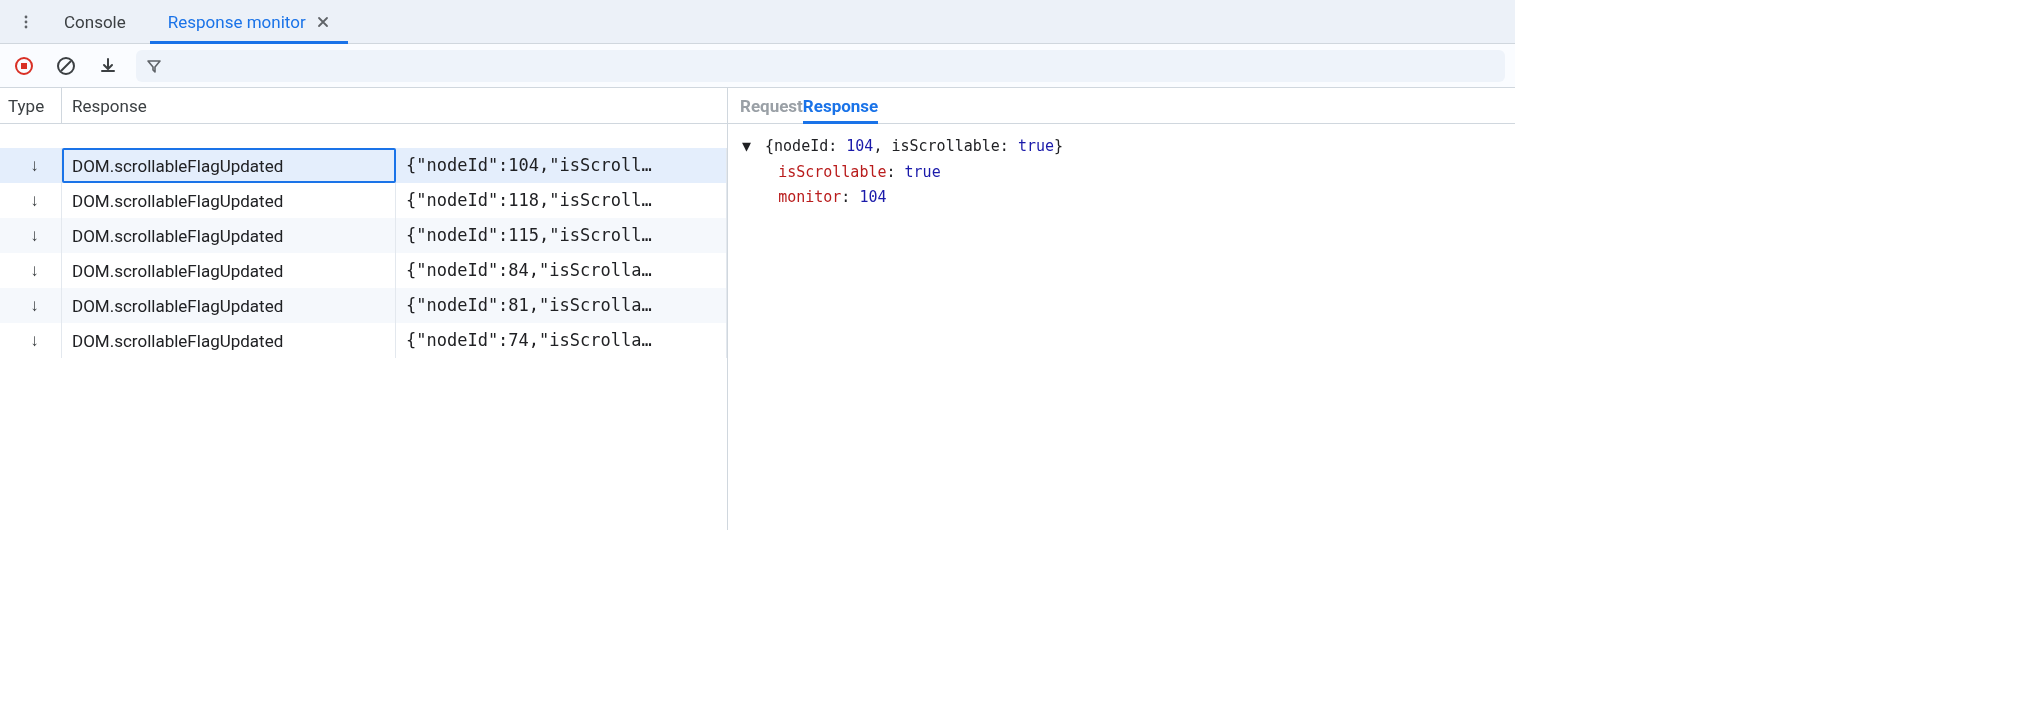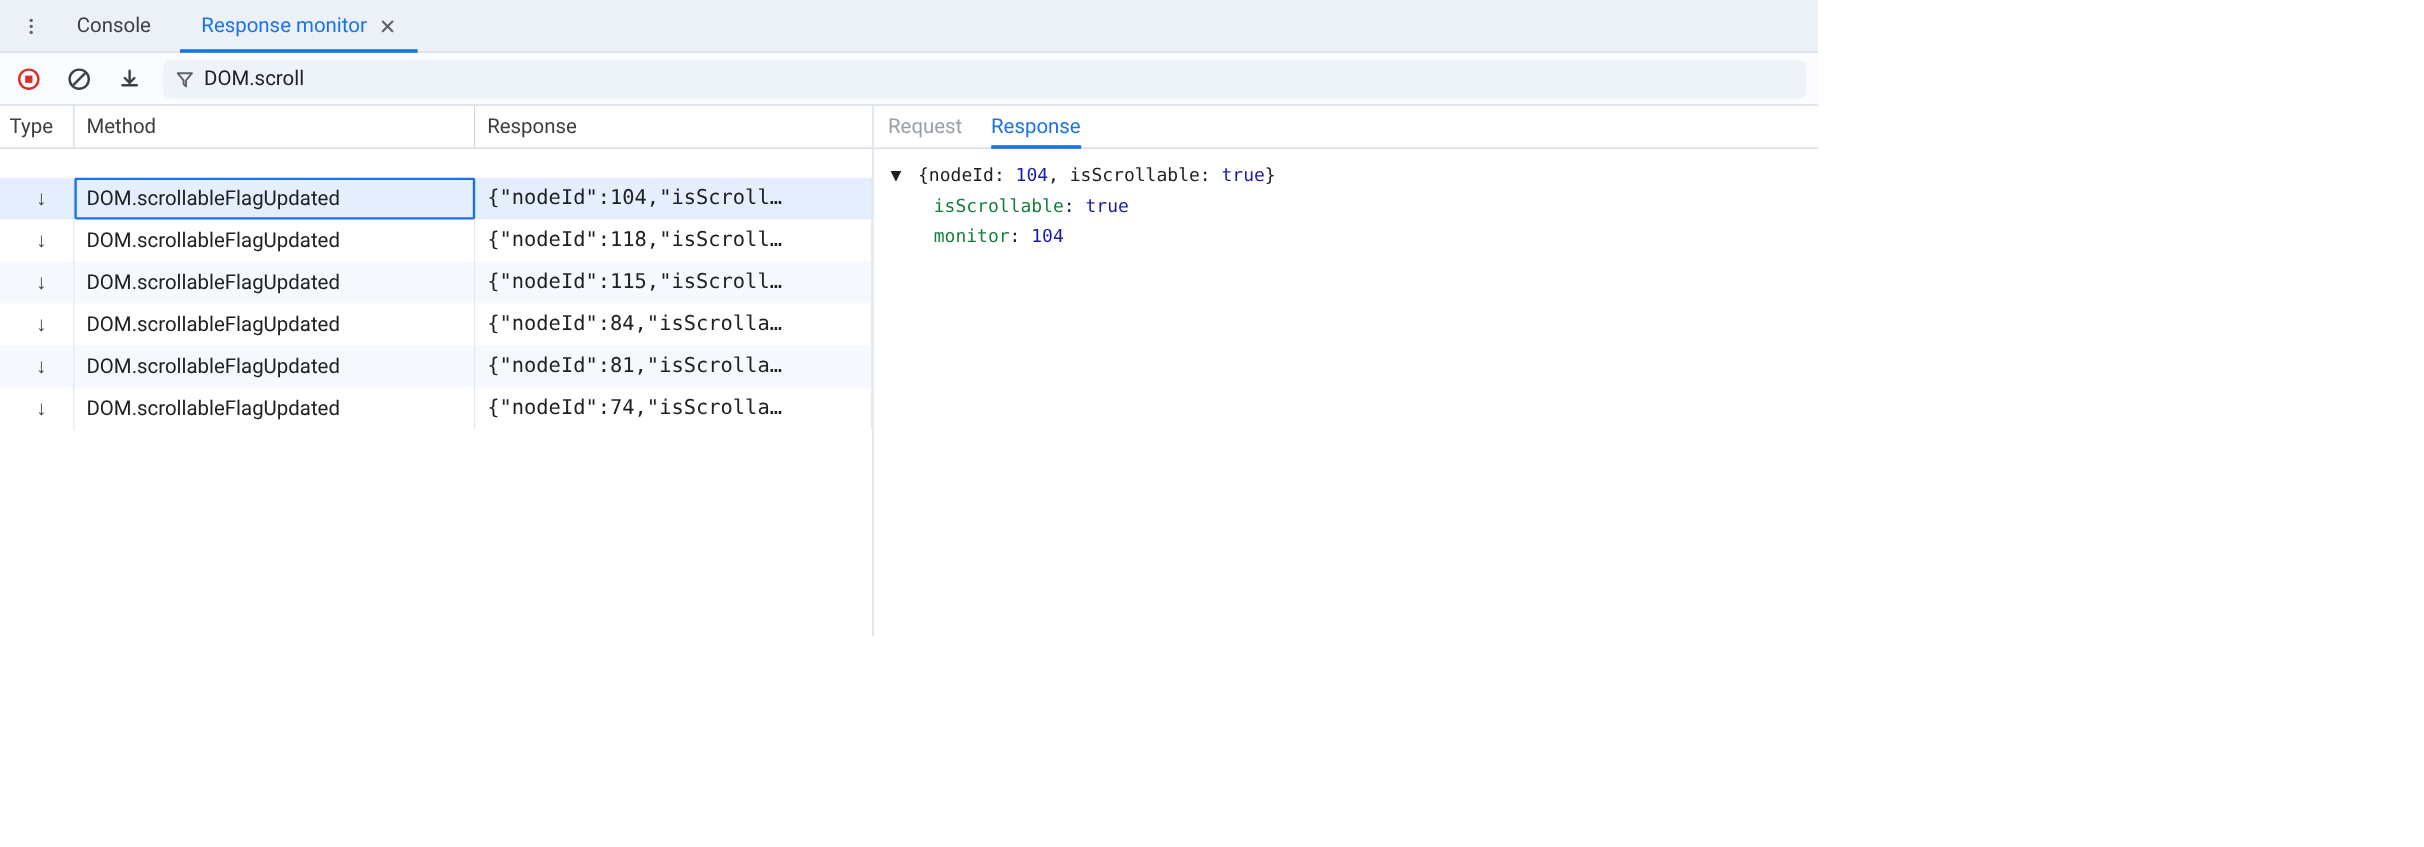--- a/index.html
+++ b/index.html
@@ -142,22 +142,22 @@
     outline-offset: -2px;
     border-radius: 2px;
   }
 
   
   .detail-tabs {
     display: flex;
     height: 36px;
     border-bottom: 1px solid #d0d7de;
     padding: 0 12px;
-    gap: 24px;
-    align-items: center;
+    align-items: center;
+    font-weight: bold;
   }
   .dtab {
     height: 36px;
     display: flex; align-items: center;
     color: #9aa0a6;
     cursor: pointer;
     position: relative;
   }
   .dtab.active { color: #1a73e8; }
   .dtab.active::after {
@@ -165,21 +165,21 @@
     position:absolute; left:0; right:0; bottom:0; height:3px; background:#1a73e8;
   }
 
   .detail-body {
     padding: 10px 14px;
     font-size: 15px;
     line-height: 1.7;
   }
   .tree-line { white-space: pre; }
   .caret { display:inline-block; width:14px; }
-  .k-prop { color: #15803d; }
+  .k-prop { color: #b91c1c; }
   .k-num  { color: #1a1aaa; }
   .k-bool { color: #1a1aaa; }
   .k-name { color: #202124; }
 
   svg { display:block; }
 </style>
 </head>
 <body>
 
 <div class="tabbar">
@@ -218,33 +218,29 @@
   </div>
   <div class="icon-btn">
     <svg width="20" height="20" viewBox="0 0 20 20">
         <path d="M10 3 V12 M6 9 L10 13 L14 9 M4 15 H16" fill="none" stroke="currentColor" stroke-width="2" stroke-linecap="round" stroke-linejoin="round"></path>
       </svg>
   </div>
   <div class="filter-wrap">
     <svg width="16" height="16" viewBox="0 0 16 16" style="color:#5f6368;">
         <path d="M2 3 H14 L9 9 V14 L7 12 V9 Z" fill="none" stroke="currentColor" stroke-width="1.6" stroke-linejoin="round"></path>
       </svg>
-    <input class="filter-input" value="DOM.scroll" style="">
   </div>
 </div>
 
 <div class="main">
 
   <div class="grid">
     <div class="grid-header">
       <div class="col-type">
           <span>Type</span>
-        </div>
-      <div class="col-method">
-          <span>Method</span>
         </div>
       <div class="col-resp">
           <span>Response</span>
         </div>
     </div>
     <div class="grid-body" id="grid-body">
         <div class="row selected">
           <div class="cell col-type">↓</div>
           <div class="cell col-method">DOM.scrollableFlagUpdated</div>
           <div class="cell col-resp mono">{"nodeId":104,"isScroll…</div>

